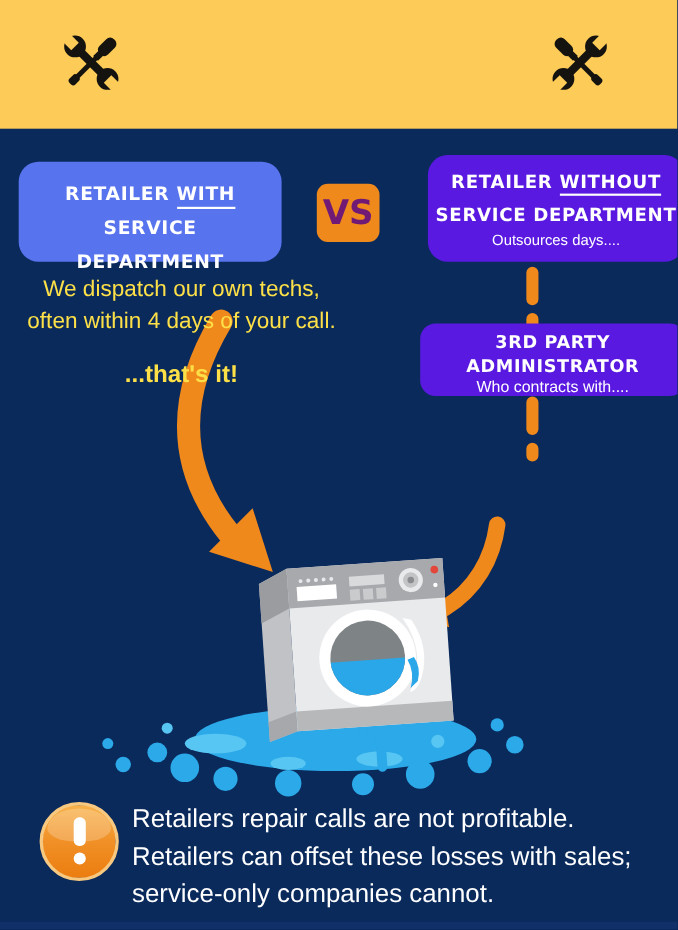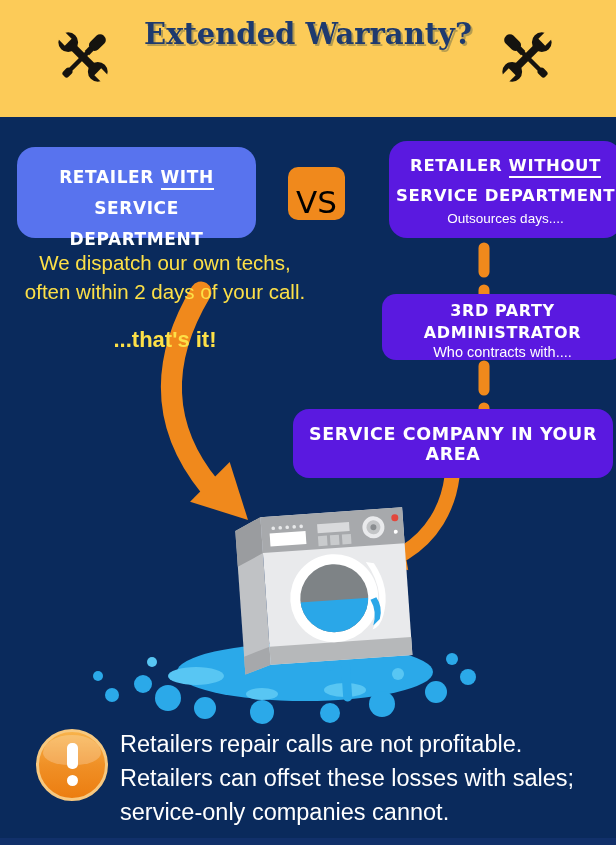--- a/index.html
+++ b/index.html
@@ -21,22 +21,22 @@
   .box{position:absolute;z-index:4;color:#fff;text-align:center;box-sizing:border-box;}
   .box .bt{
     font-weight:bold;font-family:"DejaVu Sans",sans-serif;letter-spacing:.6px;
     font-size:17px;line-height:31px;white-space:pre-wrap;
   }
   .box .sub{font-size:13.5px;line-height:16px;font-family:"Liberation Sans",sans-serif;}
   .u{border-bottom:2.5px solid #fff;padding-bottom:1px;}
   .blue-box{left:17px;top:147px;width:239px;height:91px;background:#5873ee;border-radius:18px;padding-top:15px;}
   .vs-badge{
     position:absolute;left:288px;top:167px;width:57px;height:53px;background:#f0891c;border-radius:10px;
-    z-index:4;color:#000000;font-weight:normal;font-size:31px;font-family:"DejaVu Sans",sans-serif;
-    display:flex;align-items:flex-end;justify-content:center;
+    z-index:4;color:#701a75;font-weight:bold;font-size:31px;font-family:"DejaVu Sans",sans-serif;
+    display:flex;align-items:center;justify-content:center;
   }
   .purple{background:#5a19e0;margin-left:32px;}
   .without-box{left:357px;top:141px;width:233px;height:97px;border-radius:18px;padding-top:10px;}
   .without-box .bt{font-size:16.5px;line-height:30px;}
   .admin-box{left:350px;top:294px;width:241px;height:66px;border-radius:14px;padding-top:6px;}
   .admin-box .bt{font-size:16px;line-height:22px;}
   .admin-box .sub{font-size:14.5px;}
   .service-box{left:261px;top:409px;width:320px;height:69px;border-radius:16px;display:flex;align-items:center;justify-content:center;}
   .service-box .bt{font-size:17.5px;line-height:20px;}
   
@@ -82,21 +82,20 @@
         </g>
         <g transform="rotate(45 30 30)">
           <rect x="25" y="3" width="10" height="17" rx="4.5" fill="#15130f"></rect>
           <rect x="27.2" y="19" width="5.6" height="6" fill="#15130f"></rect>
           <rect x="28" y="24" width="4" height="23" fill="#15130f"></rect>
           <rect x="26.6" y="45.5" width="6.8" height="9" rx="2.5" fill="#15130f"></rect>
         </g>
       </svg>
     </div>
     <div class="title">
-      <div>Extended Warranty?</div>
     </div>
     <div class="toolwrap right">
       <svg width="66" height="66" viewBox="0 0 60 60">
         <g transform="rotate(-45 30 30)">
           <circle cx="30" cy="11" r="9" fill="#15130f"></circle>
           <rect x="25.6" y="0" width="8.8" height="11" fill="#fccb58"></rect>
           <rect x="26.6" y="14" width="6.8" height="32" fill="#15130f"></rect>
           <circle cx="30" cy="49" r="9" fill="#15130f"></circle>
           <rect x="25.6" y="49" width="8.8" height="11" fill="#fccb58"></rect>
         </g>
@@ -200,32 +199,29 @@
   </div>
 
   <div class="box purple without-box">
     <div class="bt"><span>RETAILER </span><span class="u">WITHOUT</span></div>
     <div class="bt">SERVICE DEPARTMENT</div>
     <div class="sub">Outsources days....</div>
   </div>
 
   <div class="note">
     <div>We dispatch our own techs,</div>
-    <div>often within 2 days of your call.</div>
+    <div>often within 4 days of your call.</div>
     <div class="emph">...that's it!</div>
   </div>
 
   <div class="box purple admin-box">
     <div class="bt">3RD PARTY ADMINISTRATOR</div>
     <div class="sub">Who contracts with....</div>
   </div>
 
-  <div class="box purple service-box">
-    <div class="bt">SERVICE COMPANY IN YOUR AREA</div>
-  </div>
 
   <div class="warn">
     <div class="bar"></div>
     <div class="dot"></div>
   </div>
   <div class="footer-text">
     <div>Retailers repair calls are not profitable.</div>
     <div>Retailers can offset these losses with sales;</div>
     <div>service-only companies cannot.</div>
   </div>

